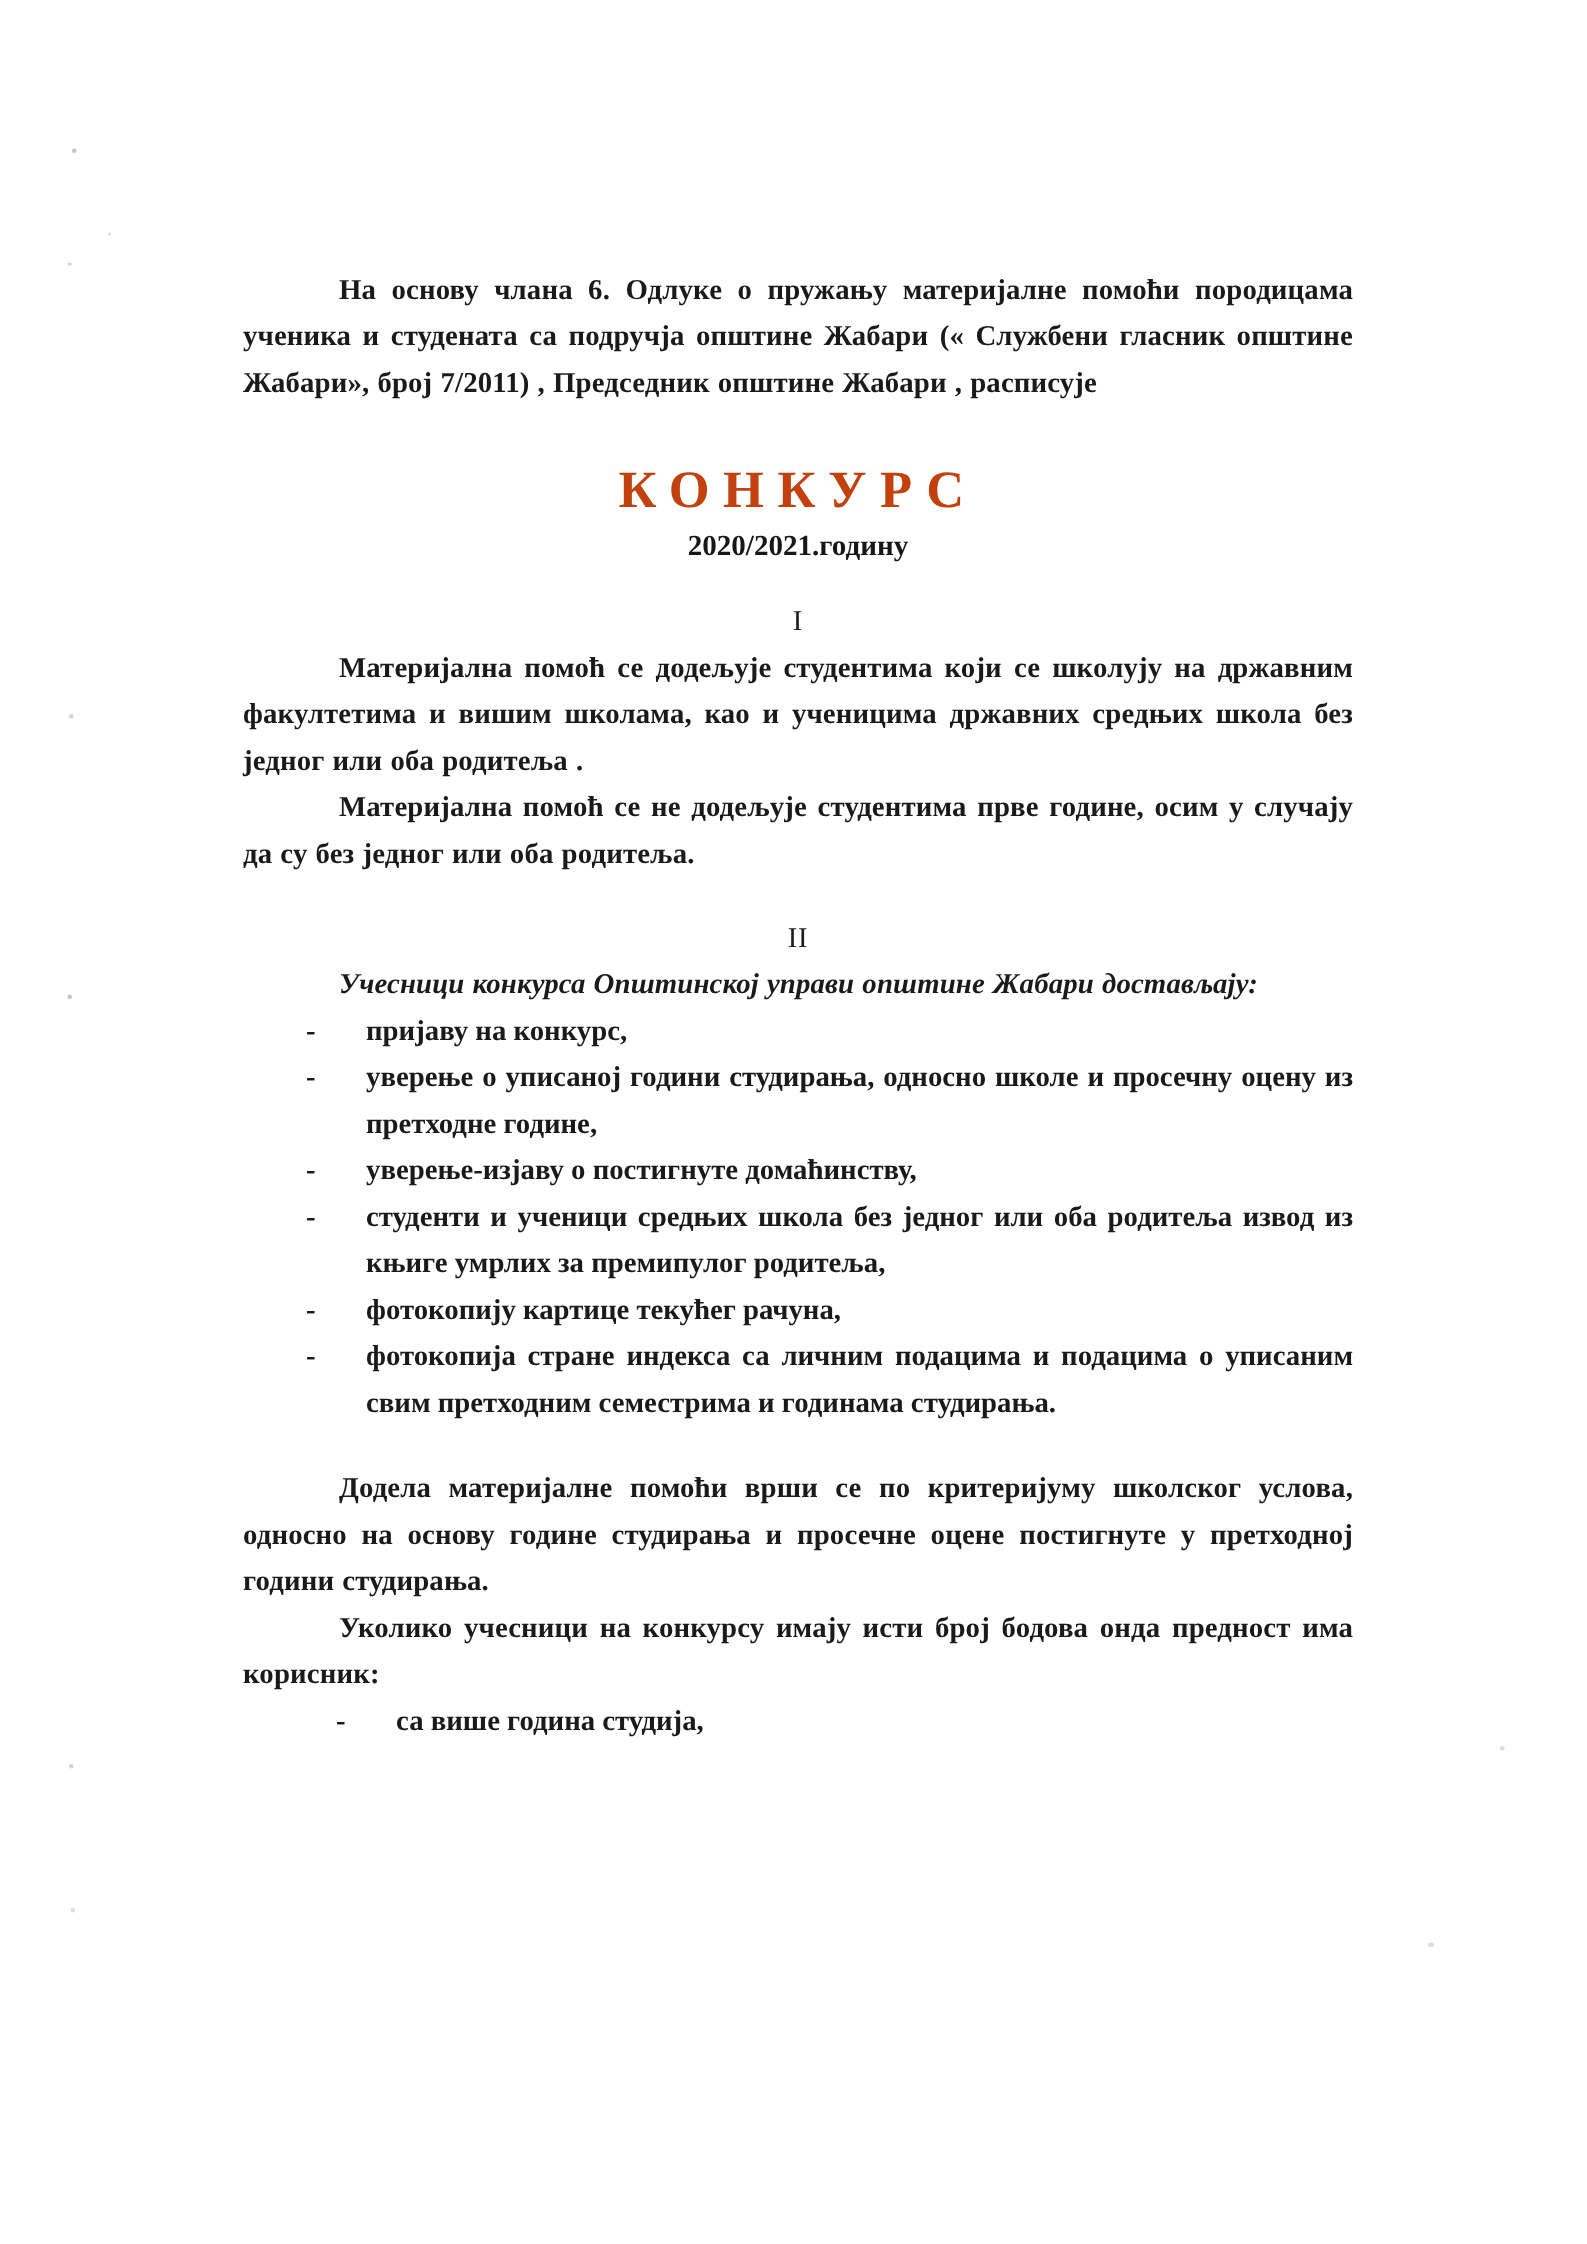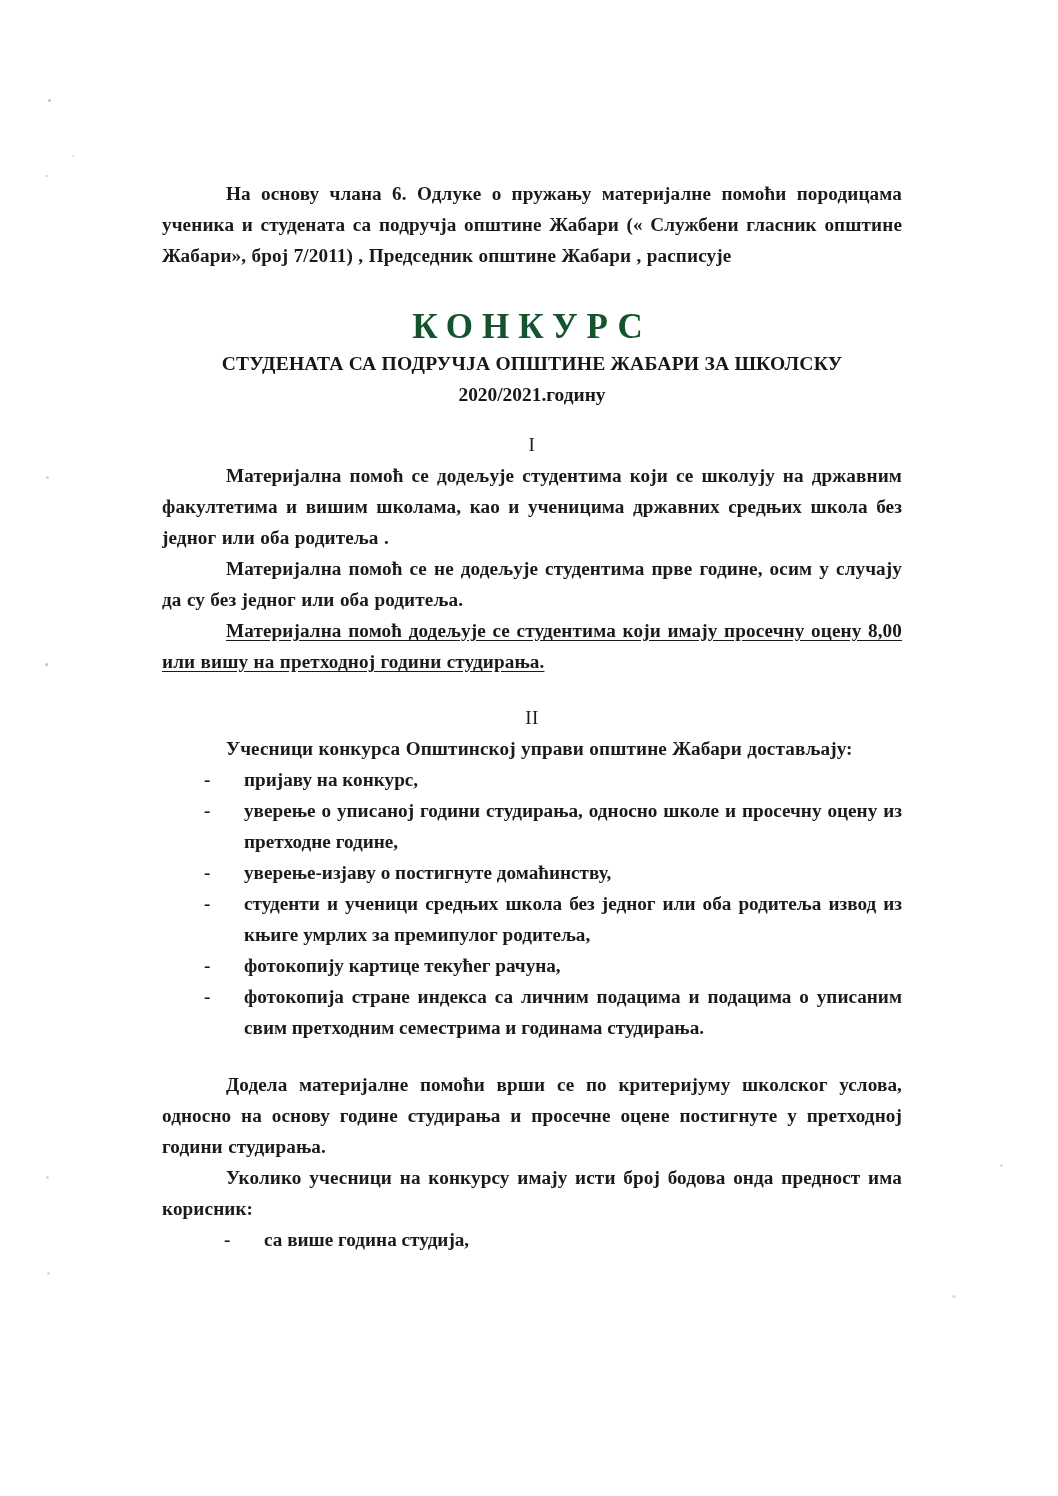--- a/index.html
+++ b/index.html
@@ -29,31 +29,31 @@
     text-justify: inter-word;
     font-size: 19.2px;
     line-height: 31px;
     font-weight: bold;
     letter-spacing: 0.1px;
     word-spacing: 0.5px;
     color: #1a1a1a;
   }
   .para.indent { text-indent: 64px; }
   .para.indent-wide { text-indent: 78px; }
-  .para.flush { text-indent: 0; }
+  .para.flush { text-indent: 0; font-style: italic; }
   .spacer-20 { height: 20px; }
   .spacer-26 { height: 26px; }
 
   .title-block { text-align: center; margin-top: 34px; }
   .title-main {
     font-size: 35px;
     font-weight: bold;
     letter-spacing: 9px;
     line-height: 44px;
-    color: #14532d;
+    color: #c2410c;
     font-family: "Liberation Serif", "DejaVu Serif", serif;
   }
   .title-sub {
     font-size: 19.6px;
     font-weight: bold;
     line-height: 30px;
     letter-spacing: 0.2px;
     margin-top: 6px;
     color: #171717;
   }
@@ -120,34 +120,32 @@
   <span class="speck s3" style="left:47px;top:1272px;width:3px;height:3px;"></span>
   <span class="speck s3" style="left:952px;top:1295px;width:4px;height:3px;"></span>
   <span class="speck s3" style="left:1000px;top:1164px;width:3px;height:3px;"></span>
 
   <div class="doc-body">
 
     <p class="para indent">На основу члана 6. Одлуке о пружању материјалне помоћи породицама ученика и студената са подручја општине Жабари (« Службени гласник општине Жабари», број 7/2011) , Председник општине Жабари , расписује</p>
 
     <div class="title-block">
       <div class="title-main">КОНКУРС</div>
-      <div class="title-sub" style="margin-top:0;">СТУДЕНАТА СА ПОДРУЧЈА ОПШТИНЕ ЖАБАРИ  ЗА ШКОЛСКУ</div>
       <div class="title-year">2020/2021.годину</div>
     </div>
 
     <div class="spacer-20"></div>
 
     <div class="section-num">I</div>
 
     <p class="para indent">Материјална помоћ се додељује студентима који се  школују на државним факултетима и вишим школама, као и ученицима државних средњих школа без једног или оба родитеља .</p>
 
     <p class="para indent">Материјална помоћ се не додељује студентима прве године, осим у случају да су без једног или оба родитеља.</p>
 
 
-    <p class="para indent u">Материјална помоћ додељује се студентима који имају просечну оцену 8,00 или вишу на претходној години студирања.</p>
 
 
     <div class="spacer-26"></div>
 
     <div class="section-num">II</div>
 
     <p class="para indent flush" style="text-indent:64px;">Учесници конкурса Општинској управи општине Жабари достављају:</p>
 
     <ul class="bullets">
       <li class="no-justify">

